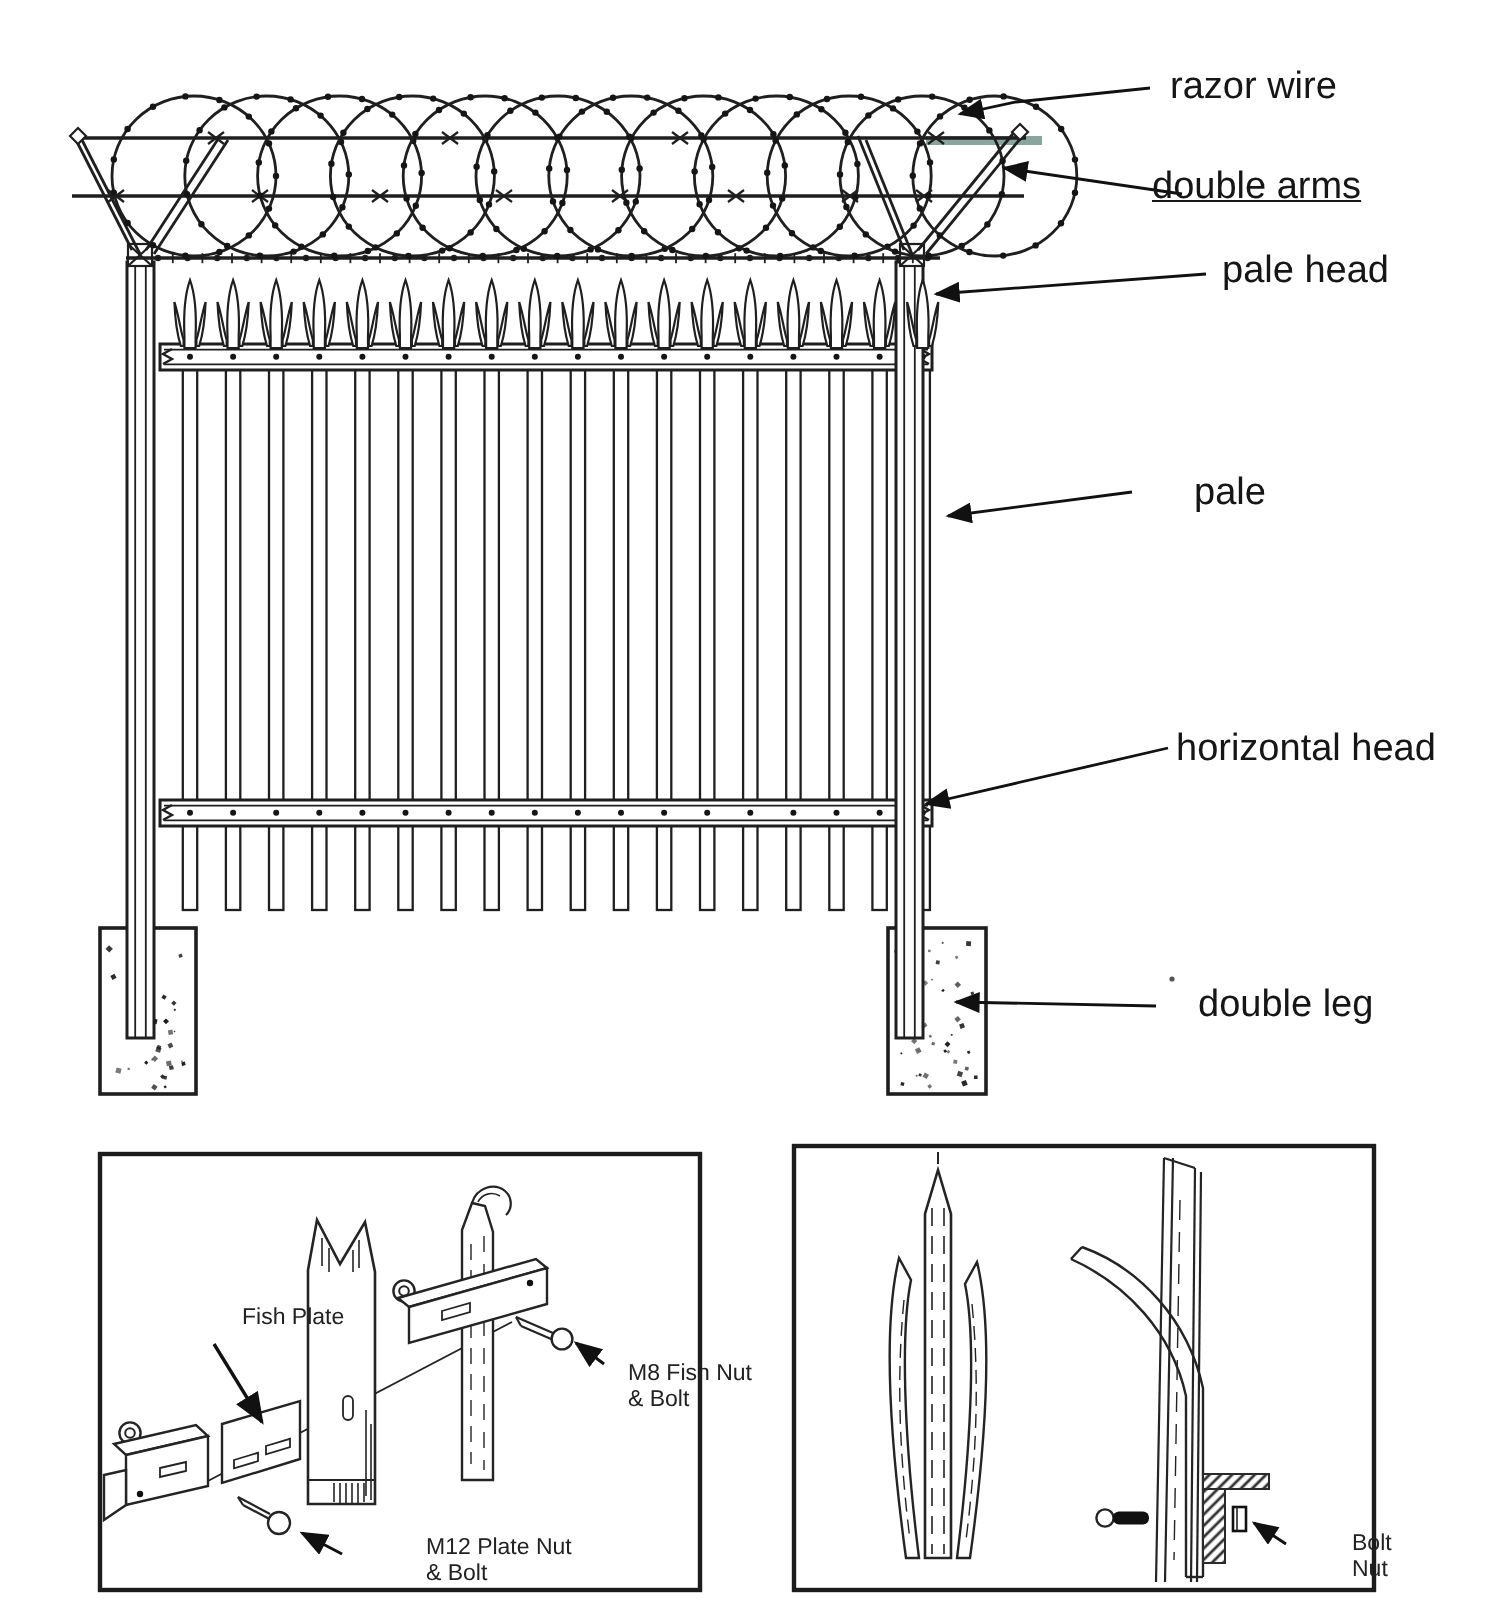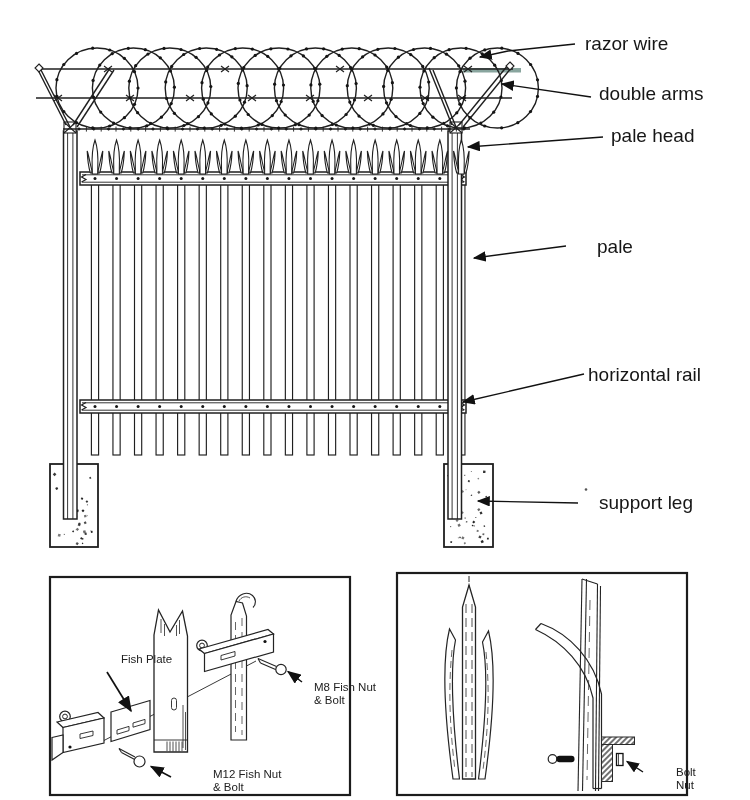--- a/index.html
+++ b/index.html
@@ -760,34 +760,34 @@
     </g>
     <g>
       <rect x="616.5" y="753.5" width="6.5" height="12" fill="#fff" stroke="#111" stroke-width="1.3"></rect>
       <line x1="618.5" y1="753.5" x2="618.5" y2="765.5" stroke-width="0.8"></line>
     </g>
     <line x1="643" y1="772" x2="627" y2="761.5" stroke="#111" stroke-width="1.4" marker-end="url(#arw)"></line>
   </g>
 </svg>
 
 <div class="callout" style="left:585px;top:33px;">razor wire</div>
-<div class="callout" style="left:599px;top:83px;">double arms</div>
+<div class="callout" style="left:576px;top:83px;text-decoration:underline;">double arms</div>
 <div class="callout" style="left:611px;top:125px;">pale head</div>
 <div class="callout" style="left:597px;top:236px;">pale</div>
-<div class="callout" style="left:588px;top:364px;">horizontal rail</div>
-<div class="callout" style="left:599px;top:492px;">support leg</div>
+<div class="callout" style="left:588px;top:364px;">horizontal head</div>
+<div class="callout" style="left:599px;top:492px;">double leg</div>
 
 
 <div class="inslabel" style="left:84px;top:653px;">Fish Plate</div>
 <div class="inslabel" style="left:277px;top:681px;">
   <span>M8 Fish Nut</span>
   <span>&amp; Bolt</span>
 </div>
 <div class="inslabel" style="left:176px;top:768px;">
-  <span>M12 Fish Nut</span>
+  <span>M12 Plate Nut</span>
   <span>&amp; Bolt</span>
 </div>
 <div class="inslabel" style="left:639px;top:766px;">
   <span>Bolt</span>
   <span>Nut</span>
 </div>
 
 </div>
 
 </body></html>

